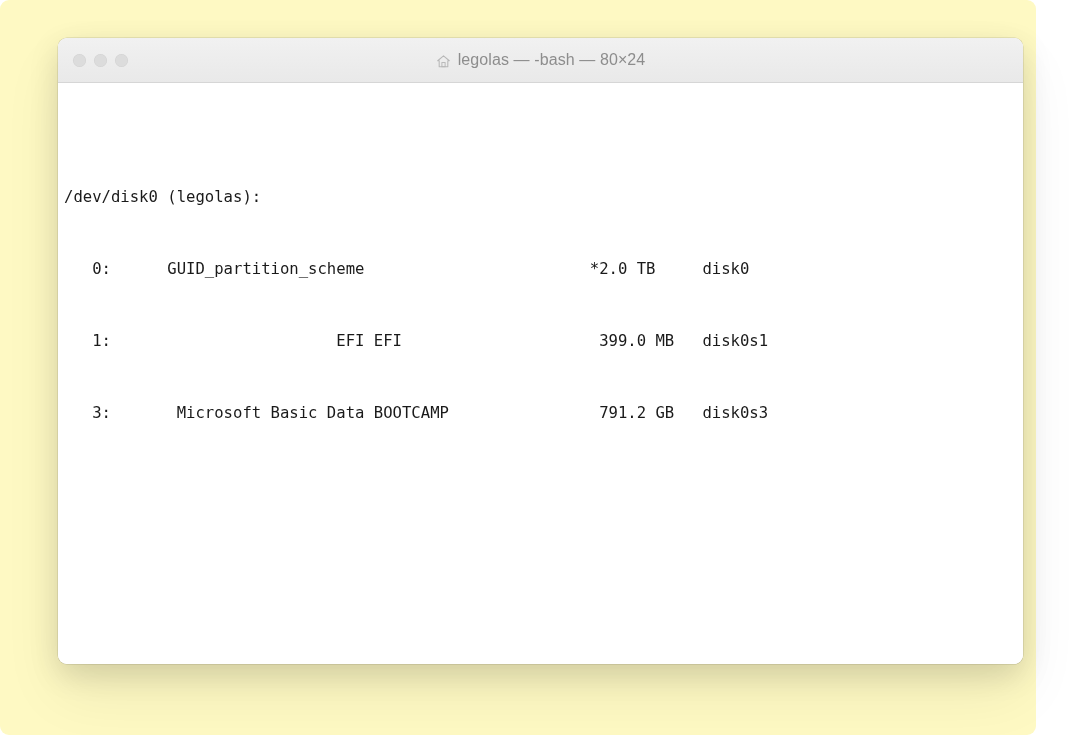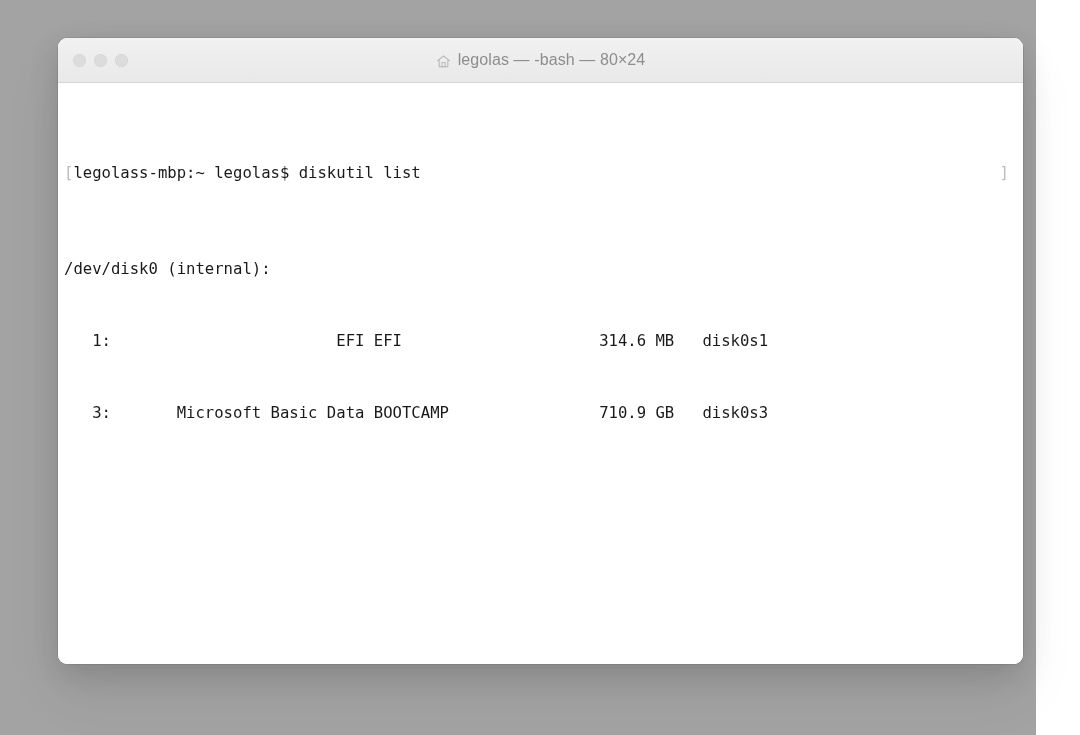--- a/index.html
+++ b/index.html
@@ -13,21 +13,22 @@
   }
   body {
     font-family: "Liberation Sans", sans-serif;
     -webkit-font-smoothing: antialiased;
   }
 
   #stage {
     position: relative;
     width: 1036px;
     height: 735px;
-    background: #a3a3a3;
+    background: #fef9c3;
+    border-radius: 9px;
   }
 
   
   .window {
     position: absolute;
     left: 58px;
     top: 38px;
     width: 965px;
     height: 626px;
     border-radius: 9px;
@@ -160,25 +161,25 @@
             <rect x="6.3" y="9.1" width="3.4" height="4.5" fill="none" stroke="#b4b4b4" stroke-width="1.0"></rect>
           </svg>
         </span>
         <span class="window-title">legolas — -bash — 80×24</span>
       </div>
     </div>
 
     <div class="terminal">
       <div class="term-text">
 
-        <div class="term-line"><span class="bracket">[</span><span>legolass-mbp:~ legolas$ diskutil list</span><span class="bracket" style="float:right;padding-right:14px">]</span></div>
 
-        <div class="term-line">/dev/disk0 (internal):</div>
-        <div class="term-line">   1:                        EFI EFI                     314.6 MB   disk0s1</div>
-        <div class="term-line">   3:       Microsoft Basic Data BOOTCAMP                710.9 GB   disk0s3</div>
+        <div class="term-line">/dev/disk0 (legolas):</div>
+        <div class="term-line">   0:      GUID_partition_scheme                        *2.0 TB     disk0</div>
+        <div class="term-line">   1:                        EFI EFI                     399.0 MB   disk0s1</div>
+        <div class="term-line">   3:       Microsoft Basic Data BOOTCAMP                791.2 GB   disk0s3</div>
         
         
         
         
         
         
         
         
         
         

